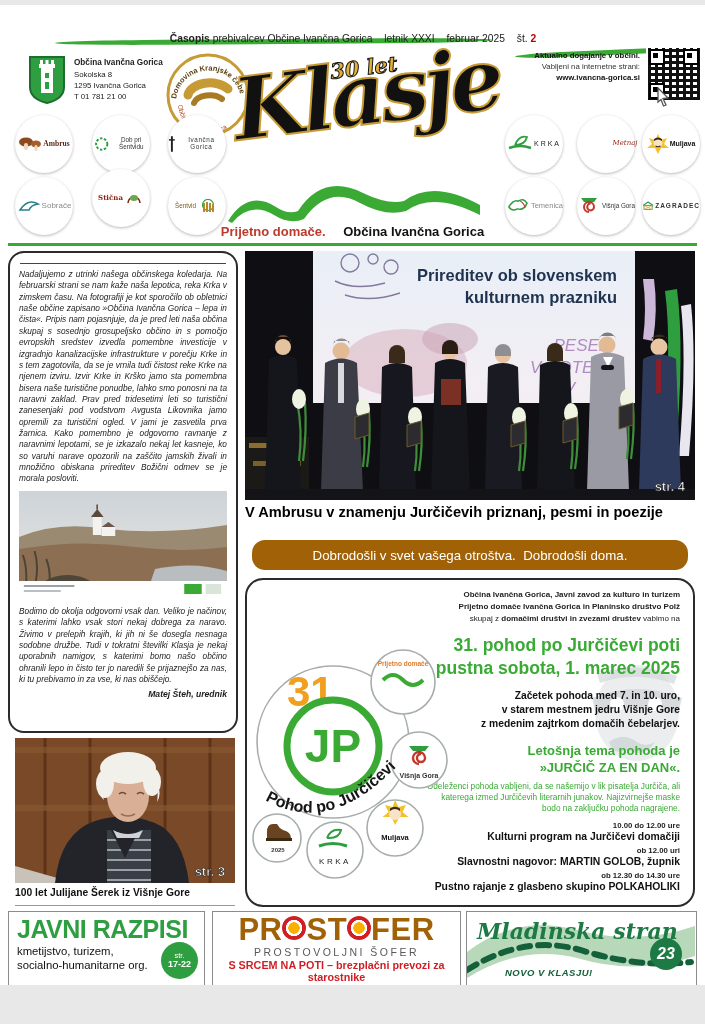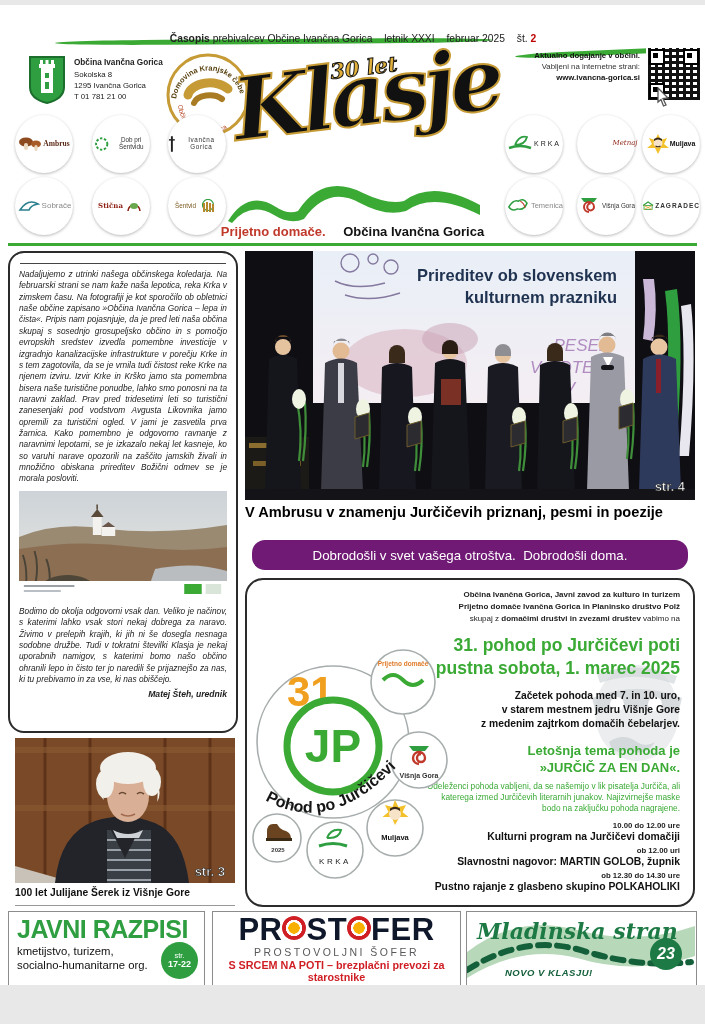--- a/index.html
+++ b/index.html
@@ -59,21 +59,21 @@
   .edit-head{font-size:20px;font-weight:bold;text-align:center;color:#3aaa35;
              -webkit-text-stroke:.7px #17471c;letter-spacing:.5px;}
   .edit-hr{border:none;border-top:1.3px solid #444;margin:4px 1px 5px;}
   .edit-p{font-size:8.3px;font-style:italic;text-align:justify;line-height:1.37;color:#1c1c1c;margin:0 0 4px;}
   .edit-sign{font-size:8.6px;font-style:italic;font-weight:bold;text-align:right;color:#1c1c1c;}
   .cal-photo{width:100%;height:106px;margin:2px 0 5px;}
 
   
   .main-photo{left:245px;top:246px;width:450px;height:249px;}
   .main-caption{left:245px;top:499px;width:450px;font-size:14.6px;font-weight:bold;color:#000;}
-  .banner{left:252px;top:535px;width:436px;height:30px;background:#701a75;border-radius:13px;
+  .banner{left:252px;top:535px;width:436px;height:30px;background:#a16207;border-radius:13px;
           display:flex;align-items:center;justify-content:center;color:#fff;font-size:13.3px;white-space:pre-wrap;}
 
   
   .invite{left:245px;top:573px;width:450px;height:329px;border:2px solid #2b2b2b;border-radius:18px;
           box-sizing:border-box;background:#fff;overflow:hidden;}
   .invite-text{position:absolute;right:13px;top:9px;width:310px;text-align:right;}
   .intro{font-size:8px;line-height:1.5;color:#222;}
   .intro .b{font-weight:bold;}
   .inv-title{margin-top:9px;font-size:17.5px;font-weight:bold;color:#3aaa35;line-height:1.3;}
   .inv-start{margin-top:9px;font-size:10.3px;font-weight:bold;line-height:1.4;color:#111;}
@@ -94,21 +94,21 @@
   .ad{position:absolute;top:906px;background:#fff;border:1.3px solid #8c8c8c;box-sizing:border-box;}
   .ad-jr{left:8px;width:197px;height:75px;padding:3px 8px;}
   .jr-title{font-size:25px;font-weight:bold;color:#2e9e41;letter-spacing:-.5px;}
   .jr-sub{font-size:11.3px;color:#111;line-height:1.25;width:150px;}
   .jr-badge{position:absolute;right:6px;bottom:6px;width:37px;height:37px;border-radius:50%;
             background:#2e9e41;color:#fff;display:flex;flex-direction:column;align-items:center;
             justify-content:center;line-height:1.05;}
   .jr-badge .s1{font-size:7.5px;}
   .jr-badge .s2{font-size:9px;font-weight:bold;}
   .ad-pf{left:212px;width:249px;height:80px;text-align:center;padding-top:2px;}
-  .pf-title{font-size:31px;font-weight:bold;color:#0f172a;letter-spacing:.5px;line-height:1;}
+  .pf-title{font-size:31px;font-weight:bold;color:#a16207;letter-spacing:.5px;line-height:1;}
   .pf-o{display:inline-block;width:24px;height:24px;border-radius:50%;vertical-align:baseline;
         background:radial-gradient(circle,#f9b000 0 33%,#fff 34% 48%,#cf1f25 49% 72%,#fff 73% 80%,#cf1f25 81% 100%);}
   .pf-sub{font-size:10.5px;color:#58595b;letter-spacing:2.5px;margin-top:1px;}
   .pf-red{font-size:10.8px;font-weight:bold;color:#cf1f25;margin-top:1px;}
   .pf-tel{font-size:10.8px;font-weight:bold;color:#111;margin-top:1px;}
   .ad-ml{left:466px;width:231px;height:75px;overflow:hidden;}
   .ml-title{position:absolute;left:10px;top:6px;font-size:22px;font-weight:bold;font-style:italic;
             color:#1d7a45;font-family:"DejaVu Serif",serif;z-index:2;}
   .ml-badge{position:absolute;right:14px;top:26px;width:32px;height:32px;border-radius:50%;background:#1d7a45;
             color:#fff;font-size:16px;font-weight:bold;display:flex;align-items:center;justify-content:center;
@@ -200,21 +200,21 @@
         <rect x="1" y="3" width="6" height="1.5" fill="#222"></rect>
       </svg>
     <div class="lbl" style="letter-spacing:.6px">Ivančna Gorica</div>
   </div>
   <div class="circle" style="left:15px;top:172px">
     <svg width="24" height="16" viewBox="0 0 24 16">
         <path d="M3 12 q8 -12 18 -6 q-7 1 -9 6 Z" fill="none" stroke="#2a7f8f" stroke-width="1.6"></path>
       </svg>
     <div class="lbl" style="color:#8a8a8a;font-size:8px">Sobrače</div>
   </div>
-  <div class="circle c-sticna" style="left:92px;top:172px">
+  <div class="circle c-sticna" style="left:92px;top:164px">
     <div class="lbl">Stična</div>
     <svg width="20" height="18" viewBox="0 0 20 18">
         <path d="M4 14 a6 6 0 1 1 12 0" fill="none" stroke="#8d1f12" stroke-width="1.6"></path>
         <ellipse cx="10" cy="9" rx="4" ry="3" fill="#6aa84f"></ellipse>
       </svg>
   </div>
   <div class="circle" style="left:168px;top:172px">
     <div class="lbl" style="color:#7a5a1f">Šentvid</div>
     <svg width="22" height="14" viewBox="0 0 22 14">
         <circle cx="11" cy="6" r="5.5" fill="none" stroke="#2e9e41" stroke-width="1.2"></circle>

